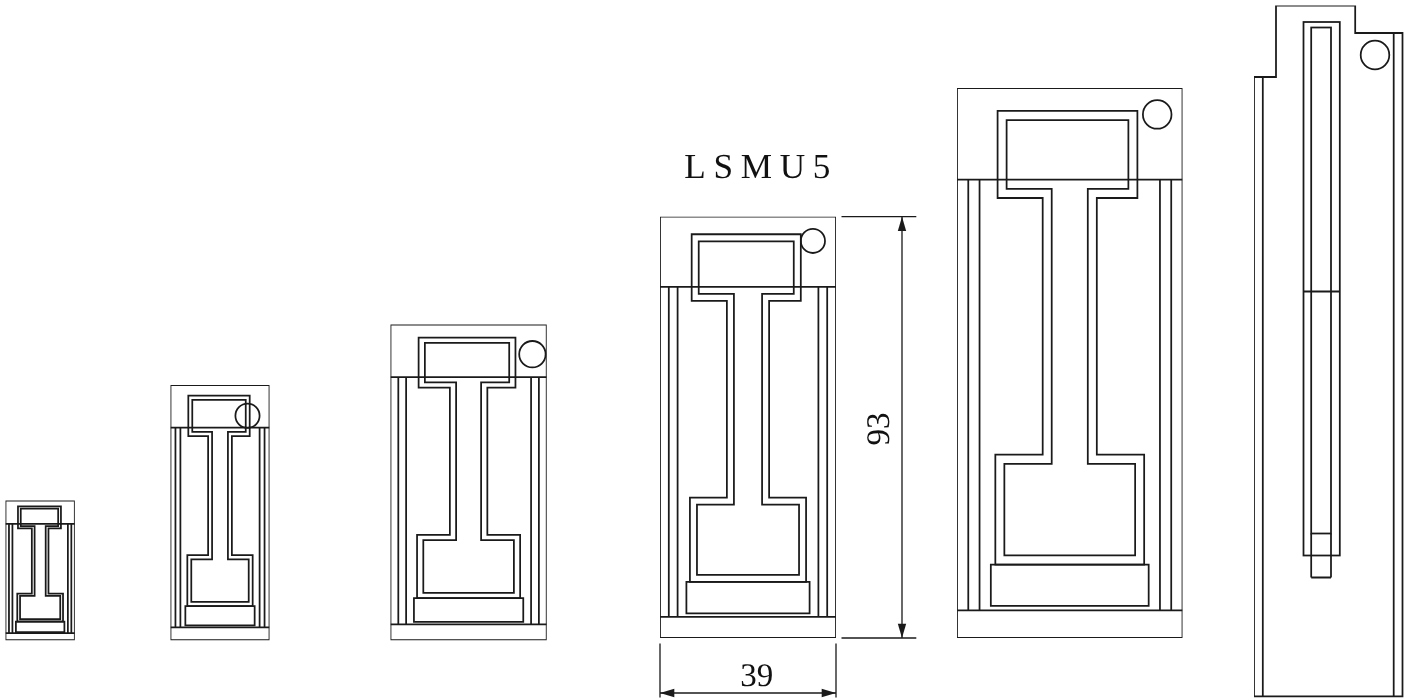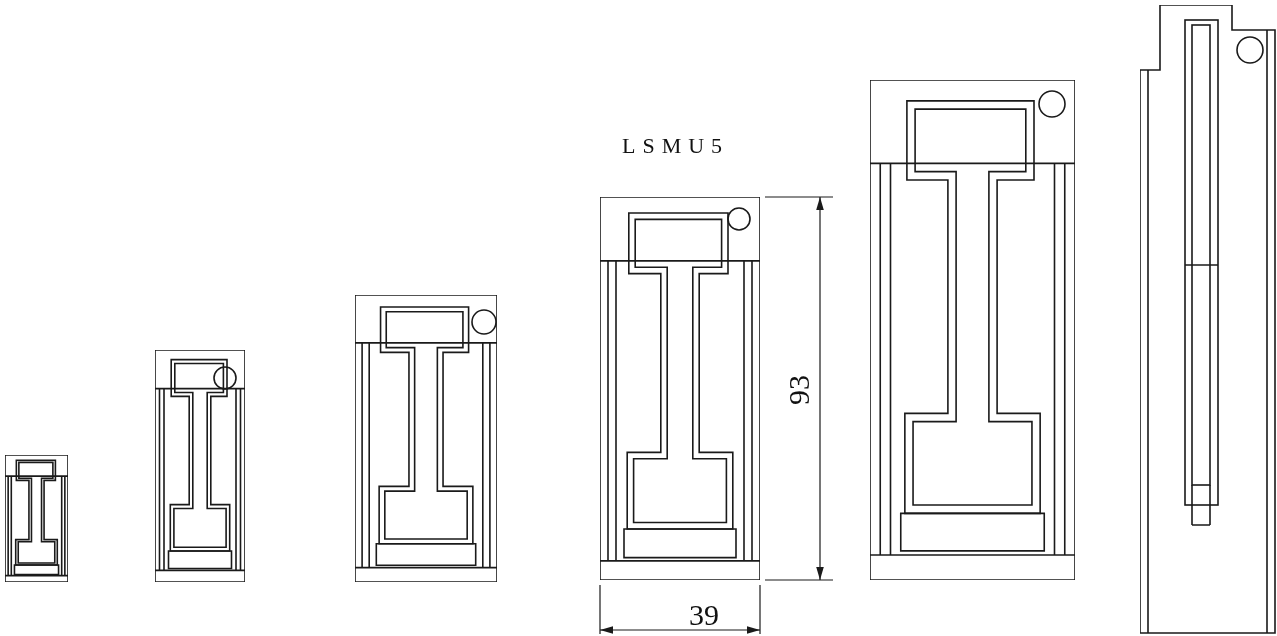--- a/index.html
+++ b/index.html
@@ -17,29 +17,29 @@
     stroke:#1a1a1a;
     stroke-width:1.6px;
     stroke-linejoin:miter;
     stroke-linecap:butt;
   }
   svg.anno path, svg.anno line { stroke-width:1.2px; }
   svg.anno polygon { fill:#1a1a1a; stroke:none; }
   .label { position:absolute; white-space:nowrap; }
   .title-label {
     left:622px; top:133px;
-    font-size:22px; letter-spacing:7px;
+    font-size:32px; letter-spacing:7px;
   }
   .dim-v-label {
     left:770px; top:372px; width:60px; height:36px;
     text-align:center; font-size:30px;
     transform:rotate(-90deg);
   }
   .dim-h-label {
-    left:674px; top:598px; width:60px;
+    left:658px; top:598px; width:60px;
     text-align:center; font-size:30px;
   }
 </style>
 </head>
 <body>
 
 <div class="canvas">
 
   <svg width="0" height="0" style="position:absolute" aria-hidden="true">
     <defs>

